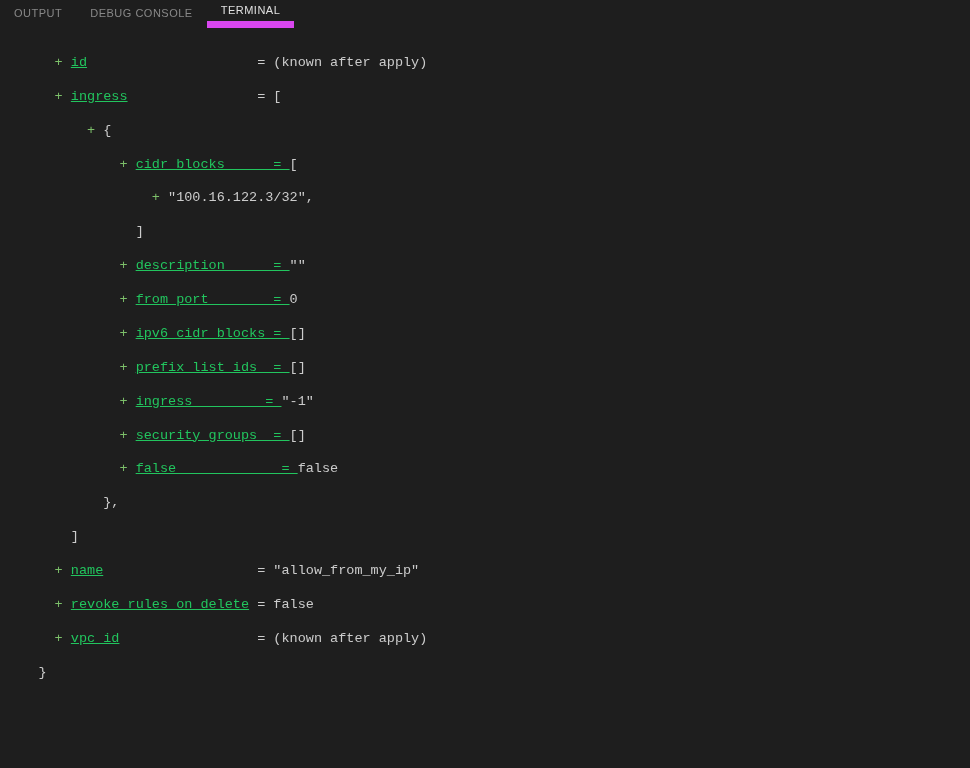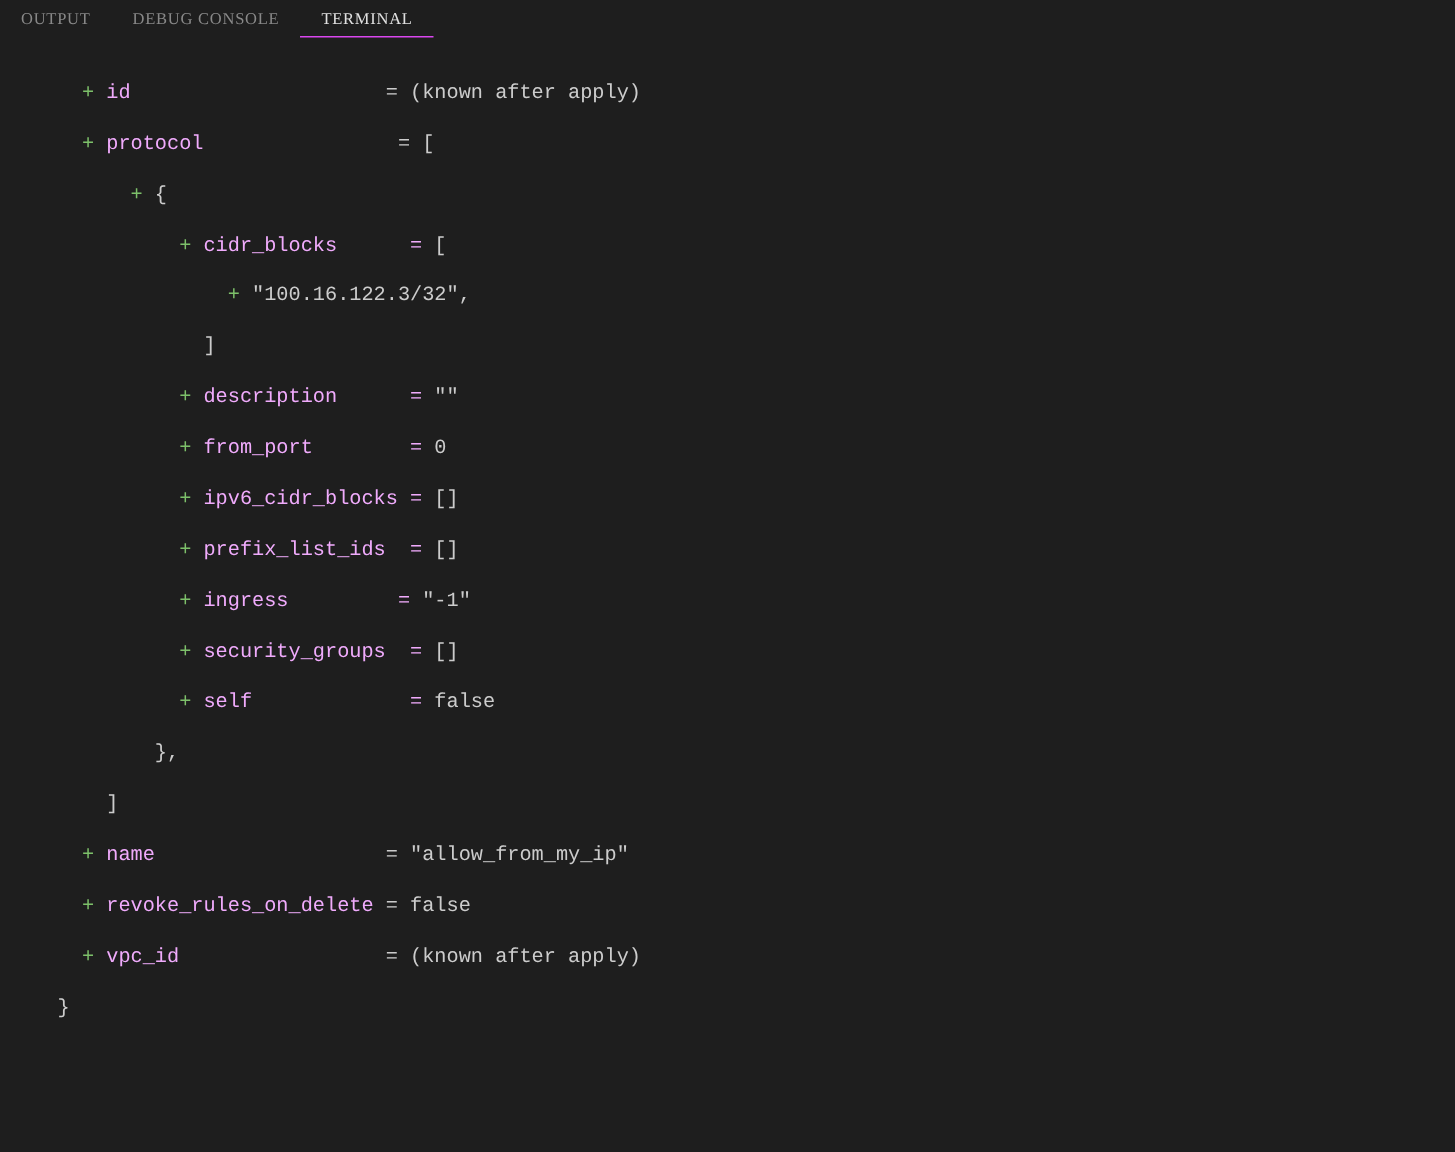--- a/index.html
+++ b/index.html
@@ -24,68 +24,69 @@
       background-color: #1e1e1e;
       padding-left: 0;
     }
     .tab {
       padding: 4px 14px;
       font-size: 11px;
       color: #888888;
       letter-spacing: 0.5px;
       cursor: pointer;
       text-transform: uppercase;
-      font-family: Liberation Serif, serif;
+      font-family: Liberation Sans, sans-serif;
     }
     .tab.active {
       color: #e0e0e0;
-      border-bottom: 1px solid #d946ef;
+      border-bottom: 7px solid #d946ef;
     }
     .terminal-output {
       padding: 10px 6px 6px 6px;
       white-space: pre;
       font-family: Menlo, Monaco, "Courier New", monospace;
       color: #cccccc;
     }
     .green-plus {
       color: #7dc06a;
     }
     .attr-name {
-      color: #f0abfc;
+      color: #22c55e;
+      text-decoration: underline;
     }
     .dim {
       color: #cccccc;
     }
     .line {
       min-height: 17px;
     }
   </style>
 </head>
 <body>
 
 <div class="tab-bar">
   <div class="tab">OUTPUT</div>
   <div class="tab">DEBUG CONSOLE</div>
   <div class="tab active">TERMINAL</div>
 </div>
 
 <div class="terminal-output">
 <div class="line">      <span class="green-plus">+</span> <span class="attr-name">id</span>                     <span class="dim">= (known after apply)</span></div>
-<div class="line">      <span class="green-plus">+</span> <span class="attr-name">protocol</span>                <span class="dim">= [</span></div>
+<div class="line">      <span class="green-plus">+</span> <span class="attr-name">ingress</span>                <span class="dim">= [</span></div>
 <div class="line">          <span class="green-plus">+</span> <span class="dim">{</span></div>
 <div class="line">              <span class="green-plus">+</span> <span class="attr-name">cidr_blocks      = </span><span class="dim">[</span></div>
 <div class="line">                  <span class="green-plus">+</span> <span class="dim">"100.16.122.3/32",</span></div>
 <div class="line">                <span class="dim">]</span></div>
 <div class="line">              <span class="green-plus">+</span> <span class="attr-name">description      = </span><span class="dim">""</span></div>
 <div class="line">              <span class="green-plus">+</span> <span class="attr-name">from_port        = </span><span class="dim">0</span></div>
 <div class="line">              <span class="green-plus">+</span> <span class="attr-name">ipv6_cidr_blocks = </span><span class="dim">[]</span></div>
 <div class="line">              <span class="green-plus">+</span> <span class="attr-name">prefix_list_ids  = </span><span class="dim">[]</span></div>
 <div class="line">              <span class="green-plus">+</span> <span class="attr-name">ingress         = </span><span class="dim">"-1"</span></div>
 <div class="line">              <span class="green-plus">+</span> <span class="attr-name">security_groups  = </span><span class="dim">[]</span></div>
-<div class="line">              <span class="green-plus">+</span> <span class="attr-name">self             = </span><span class="dim">false</span></div>
+<div class="line">              <span class="green-plus">+</span> <span class="attr-name">false             = </span><span class="dim">false</span></div>
 <div class="line">            <span class="dim">},</span></div>
 <div class="line">        <span class="dim">]</span></div>
 <div class="line">      <span class="green-plus">+</span> <span class="attr-name">name</span>                   <span class="dim">= "allow_from_my_ip"</span></div>
 <div class="line">      <span class="green-plus">+</span> <span class="attr-name">revoke_rules_on_delete</span> <span class="dim">= false</span></div>
 <div class="line">      <span class="green-plus">+</span> <span class="attr-name">vpc_id</span>                 <span class="dim">= (known after apply)</span></div>
 <div class="line">    <span class="dim">}</span></div>
 <div class="line"> </div>
 
 
 

